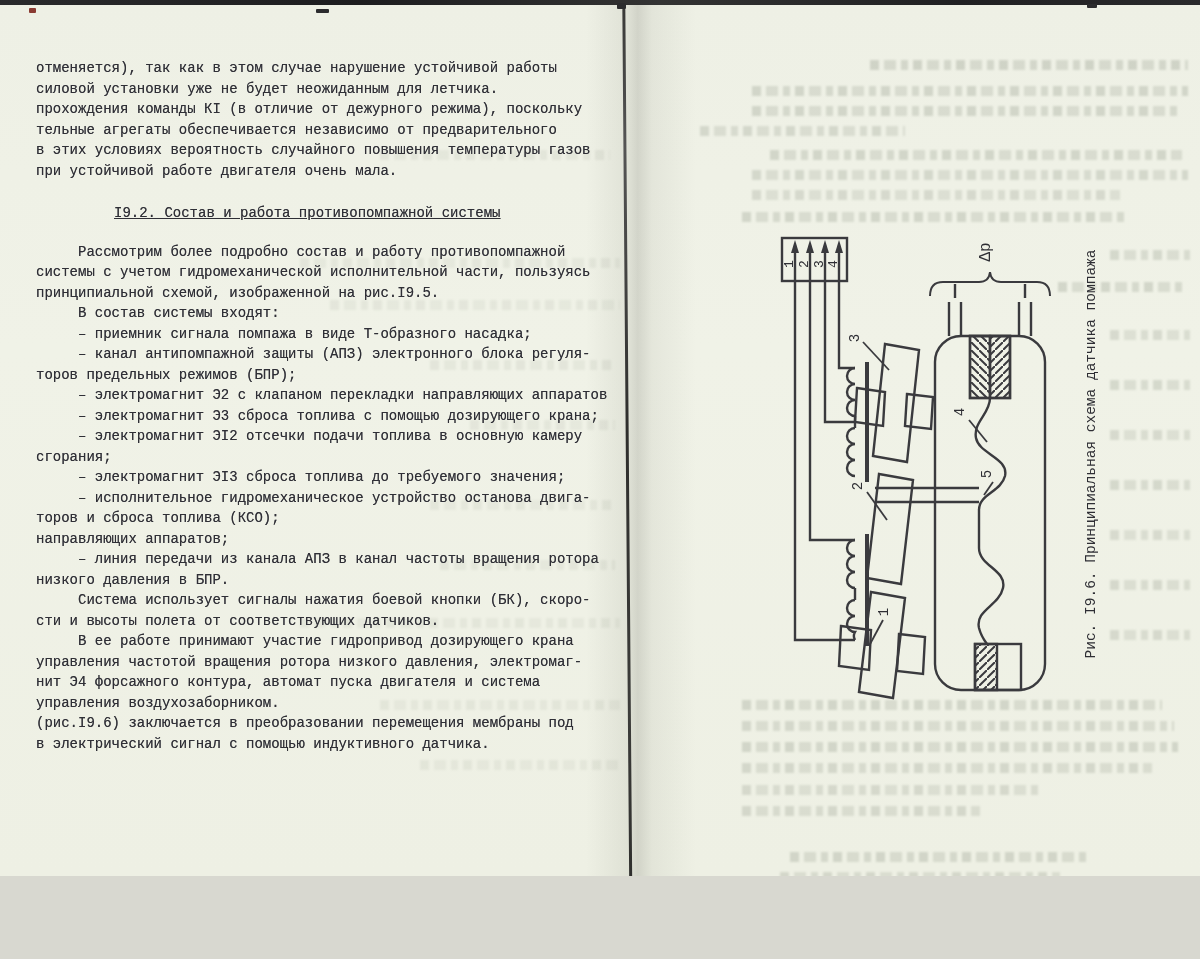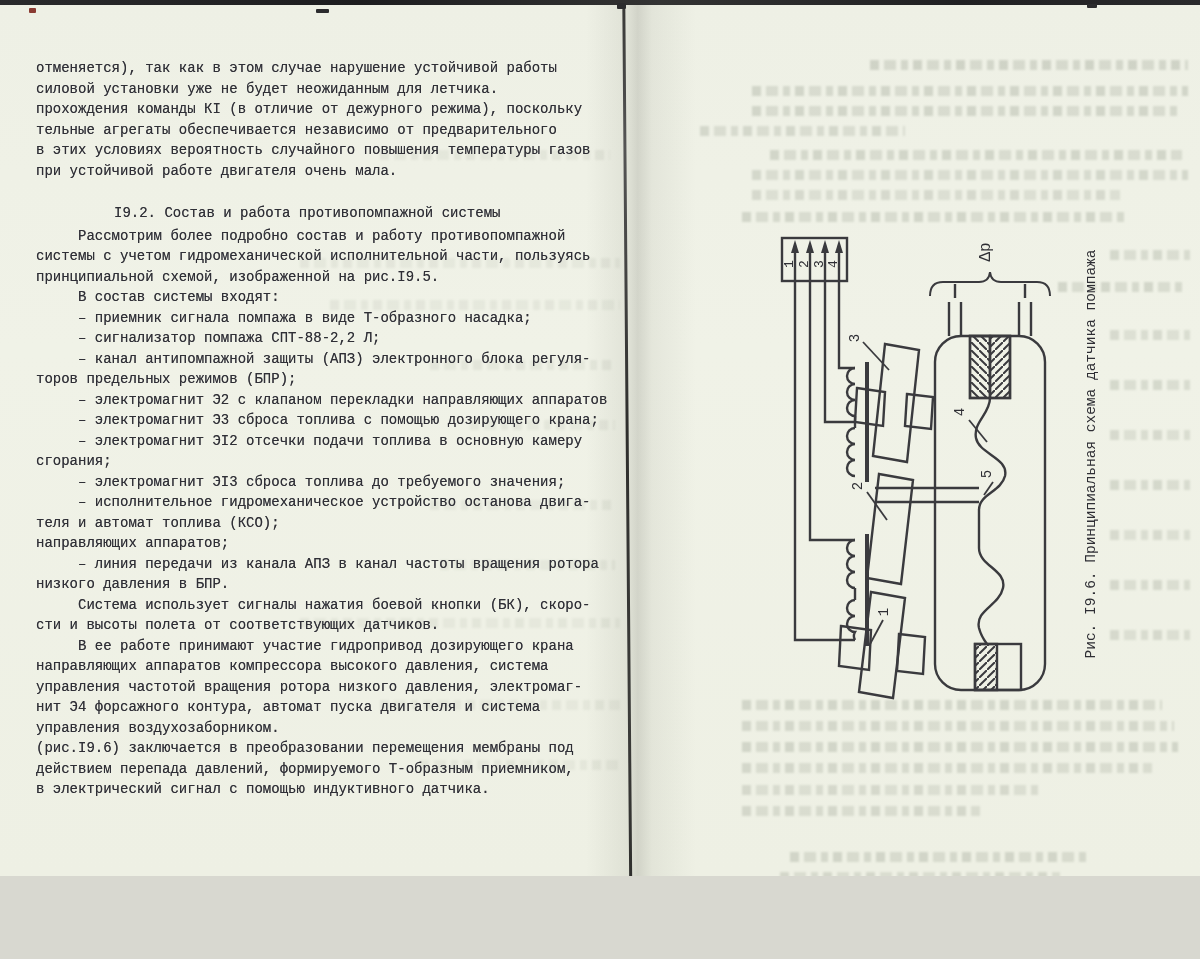--- a/index.html
+++ b/index.html
@@ -18,21 +18,21 @@
   .gutter-line{position:absolute;left:626px;top:8px;width:3px;height:934px;
     background:linear-gradient(180deg,#3a3a38 0%,#555 15%,#2e2e2c 45%,#3c3c3a 75%,#2a2a28 100%);
     transform:skewX(.45deg);border-radius:2px;}
   .speck{position:absolute;background:#2c2c2e;border-radius:1px;}
 
   
   .text-column{position:absolute;left:36px;top:58px;width:594px;
     font-size:14px;line-height:20.5px;color:#2f2f36;
     text-shadow:0 0 .5px rgba(45,45,55,.65);}
   .text-column .line{white-space:pre;}
-  .text-column .blk-h{padding-left:78px;margin:22px 0 2px 0;}
+  .text-column .blk-h{padding-left:78px;margin:22px 0 18px 0;text-decoration:underline;}
   .page-number{position:absolute;left:48px;top:894px;font-size:15px;color:#2f2f36;
     text-shadow:0 0 .5px rgba(45,45,55,.6);letter-spacing:1px;margin-top:40px;}
 
   
   .bleed{position:absolute;height:10px;filter:blur(1.1px);
     background:repeating-linear-gradient(90deg,
       rgba(104,114,96,.70) 0 9px, rgba(104,114,96,0) 9px 14px,
       rgba(104,114,96,.55) 14px 26px, rgba(104,114,96,0) 26px 31px,
       rgba(104,114,96,.62) 31px 38px, rgba(104,114,96,0) 38px 43px);}
 
@@ -77,64 +77,59 @@
         <div class="line">системы с учетом гидромеханической исполнительной части, пользуясь</div>
         <div class="line">принципиальной схемой, изображенной на рис.I9.5.</div>
       </div>
       <div class="blk-p">
         <div class="line">     В состав системы входят:</div>
       </div>
       <div class="blk-p">
         <div class="line">     – приемник сигнала помпажа в виде Т-образного насадка;</div>
       </div>
       <div class="blk-p">
-        <div class="line">     – сигнализатор помпажа СПТ-88-2,2 Л;</div>
-      </div>
-      <div class="blk-p">
         <div class="line">     – канал антипомпажной защиты (АПЗ) электронного блока регуля-</div>
         <div class="line">торов предельных режимов (БПР);</div>
       </div>
       <div class="blk-p">
         <div class="line">     – электромагнит Э2 с клапаном перекладки направляющих аппаратов</div>
       </div>
       <div class="blk-p">
         <div class="line">     – электромагнит Э3 сброса топлива с помощью дозирующего крана;</div>
       </div>
       <div class="blk-p">
         <div class="line">     – электромагнит ЭI2 отсечки подачи топлива в основную камеру</div>
         <div class="line">сгорания;</div>
       </div>
       <div class="blk-p">
         <div class="line">     – электромагнит ЭI3 сброса топлива до требуемого значения;</div>
       </div>
       <div class="blk-p">
         <div class="line">     – исполнительное гидромеханическое устройство останова двига-</div>
-        <div class="line">теля и автомат топлива (КСО);</div>
+        <div class="line">торов и сброса топлива (КСО);</div>
       </div>
       <div class="blk-p">
         <div class="line">направляющих аппаратов;</div>
       </div>
       <div class="blk-p">
         <div class="line">     – линия передачи из канала АПЗ в канал частоты вращения ротора</div>
         <div class="line">низкого давления в БПР.</div>
       </div>
       <div class="blk-p">
         <div class="line">     Система использует сигналы нажатия боевой кнопки (БК), скоро-</div>
         <div class="line">сти и высоты полета от соответствующих датчиков.</div>
       </div>
       <div class="blk-p">
         <div class="line">     В ее работе принимают участие гидропривод дозирующего крана</div>
-        <div class="line">направляющих аппаратов компрессора высокого давления, система</div>
         <div class="line">управления частотой вращения ротора низкого давления, электромаг-</div>
         <div class="line">нит Э4 форсажного контура, автомат пуска двигателя и система</div>
         <div class="line">управления воздухозаборником.</div>
       </div>
       <div class="blk-p">
         <div class="line">(рис.I9.6) заключается в преобразовании перемещения мембраны под</div>
-        <div class="line">действием перепада давлений, формируемого Т-образным приемником,</div>
         <div class="line">в электрический сигнал с помощью индуктивного датчика.</div>
       </div>
     </div>
   <div class="page-number">308</div>
 
   <div class="gutter-shadow"></div>
   <div class="gutter-line"></div>
 
   <div id="right-bleed">
       <div class="bleed" style="top: 60px; left: 870px; width: 318px; opacity: 0.32;"></div>

